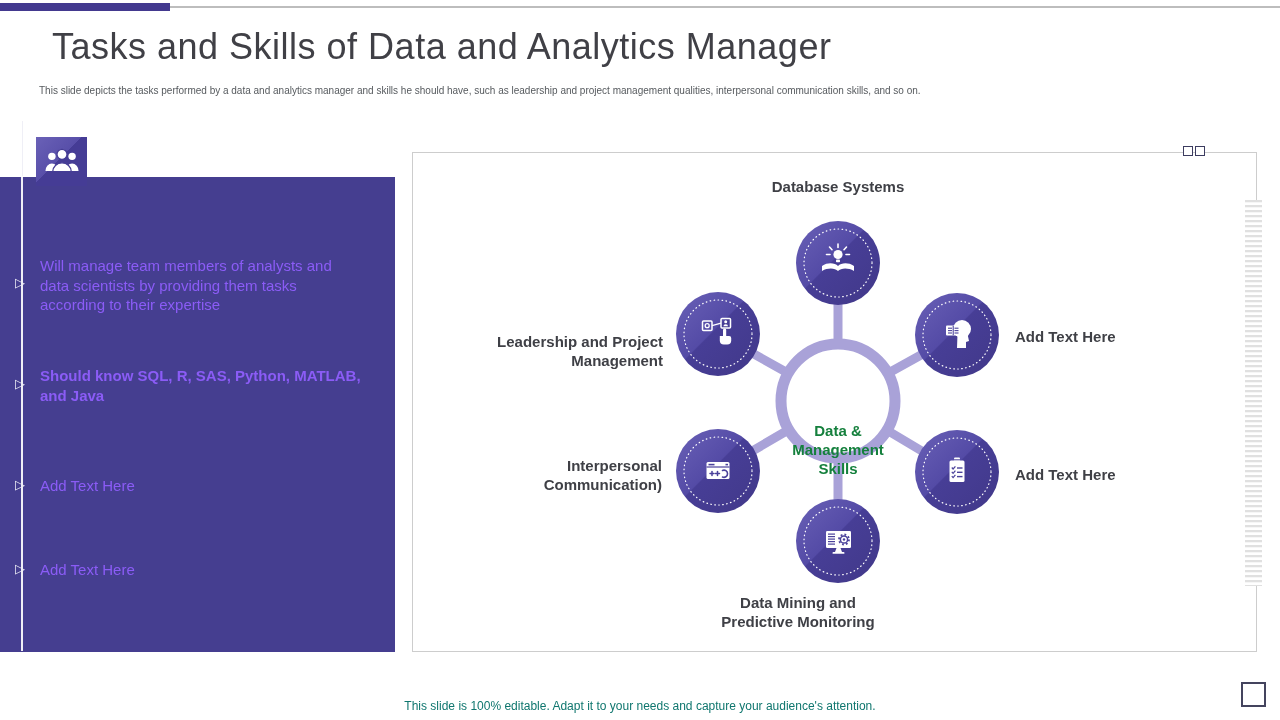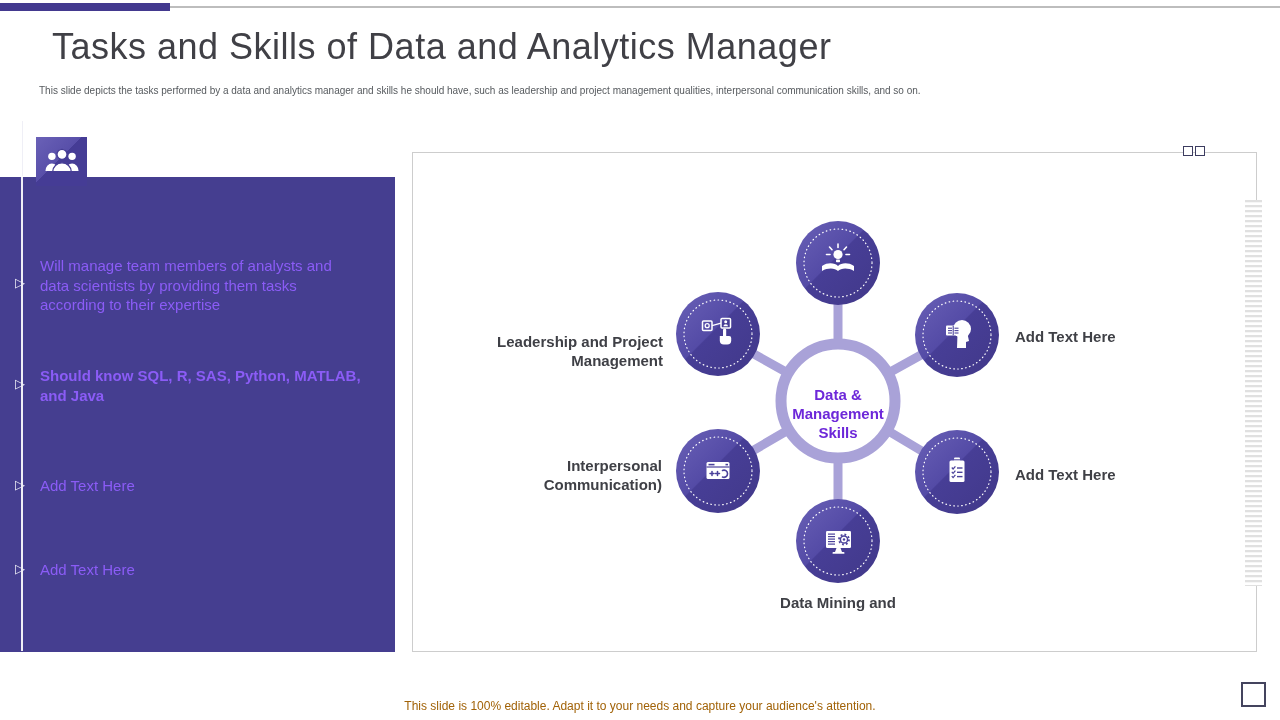--- a/index.html
+++ b/index.html
@@ -35,24 +35,24 @@
          box-sizing:border-box;background:#ffffff;}
   .mini-sq{width:8px;height:8px;background:#ffffff;border:1.5px solid #3c3c60;box-sizing:content-box;}
   .coil{top:200px;left:1245px;width:17px;height:386px;background:#ffffff;}
   .coil-bars{position:absolute;inset:0;
     background:repeating-linear-gradient(to bottom,#e0e0e0 0 2px,#f6f6f6 2px 3px,#ffffff 3px 5px);}
 
   
   .dlabel{font-size:15px;font-weight:bold;color:#3f4046;line-height:19px;}
   .t-center{text-align:center;}
   .t-right{text-align:right;}
-  .center-label{font-size:15px;font-weight:bold;color:#6d28d9;line-height:19px;text-align:center;}
-
-  
-  .footer{top:699px;left:0;width:1280px;text-align:center;font-size:12px;color:#a16207;}
+  .center-label{font-size:15px;font-weight:bold;color:#15803d;line-height:19px;text-align:center;margin-top:36px;}
+
+  
+  .footer{top:699px;left:0;width:1280px;text-align:center;font-size:12px;color:#0f766e;}
   .footer-sq{top:682px;left:1241px;width:25px;height:25px;background:#ffffff;
              border:2px solid #44445e;box-sizing:border-box;}
 </style>
 </head>
 <body>
 
 <div class="abs top-line"></div>
 <div class="abs top-bar"></div>
 
 <div class="abs title">Tasks and Skills of Data and Analytics Manager</div>
@@ -223,38 +223,40 @@
     </g>
   </g>
 </svg>
 
 <div class="abs center-label" style="top:385px;left:778px;width:120px;">
   <div>Data &amp;</div>
   <div>Management Skills</div>
 </div>
 
 <div class="abs dlabel t-center" style="top:177px;left:728px;width:220px;">
+  <div>Database Systems</div>
 </div>
 
 <div class="abs dlabel t-right" style="top:332px;left:473px;width:190px;">
   <div>Leadership and Project</div>
   <div>Management</div>
 </div>
 
 <div class="abs dlabel" style="top:327px;left:1015px;width:180px;">
   <div>Add Text Here</div>
 </div>
 
 <div class="abs dlabel t-right" style="top:456px;left:502px;width:160px;">
   <div>Interpersonal</div>
   <div>Communication)</div>
 </div>
 
 <div class="abs dlabel" style="top:465px;left:1015px;width:180px;">
   <div>Add Text Here</div>
 </div>
 
-<div class="abs dlabel t-center" style="top:593px;left:728px;width:220px;">
+<div class="abs dlabel t-center" style="top:593px;left:688px;width:220px;">
   <div>Data Mining and</div>
+  <div>Predictive Monitoring</div>
 </div>
 
 <div class="abs footer">This slide is 100% editable. Adapt it to your needs and capture your audience's attention.</div>
 <div class="abs footer-sq"></div>
 
 </body></html>

